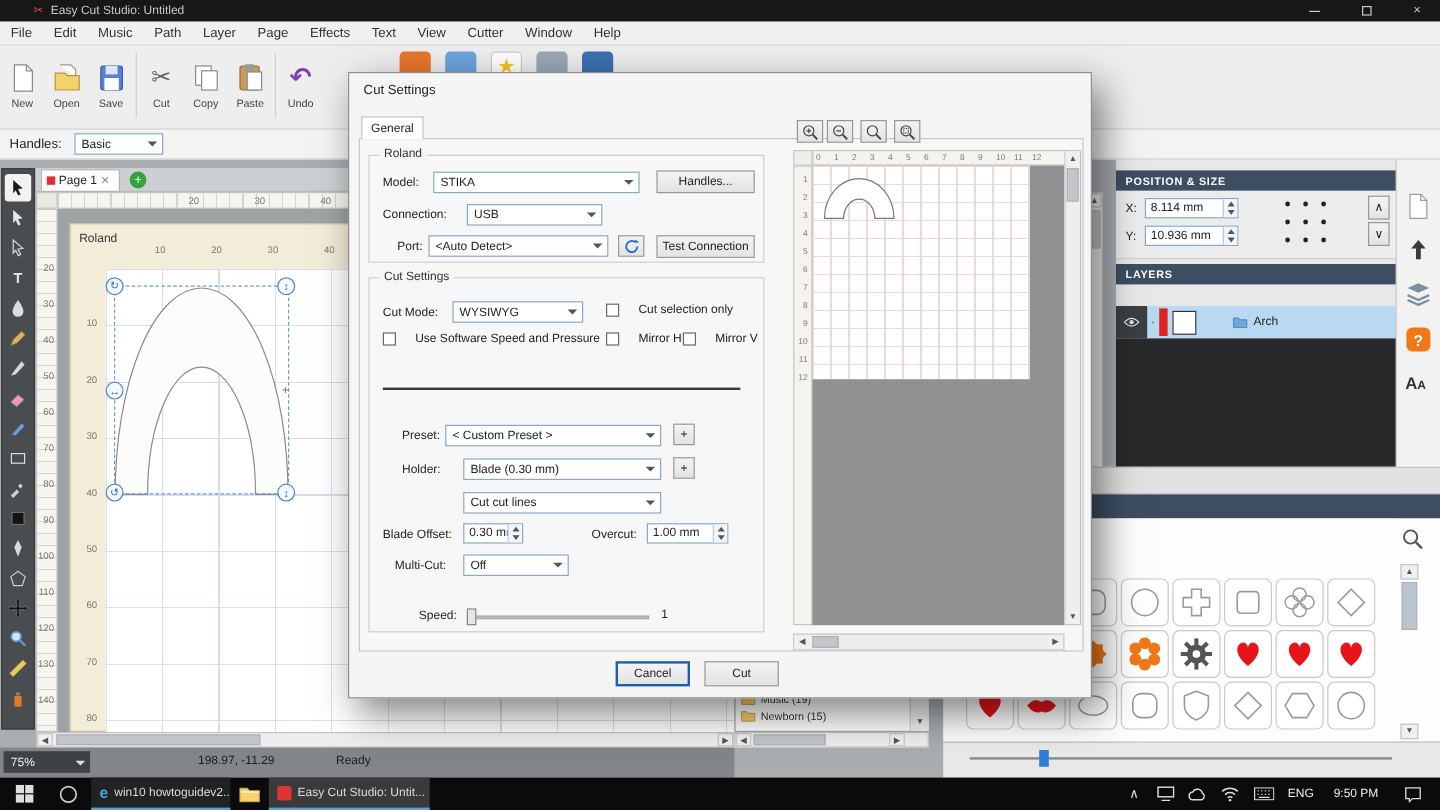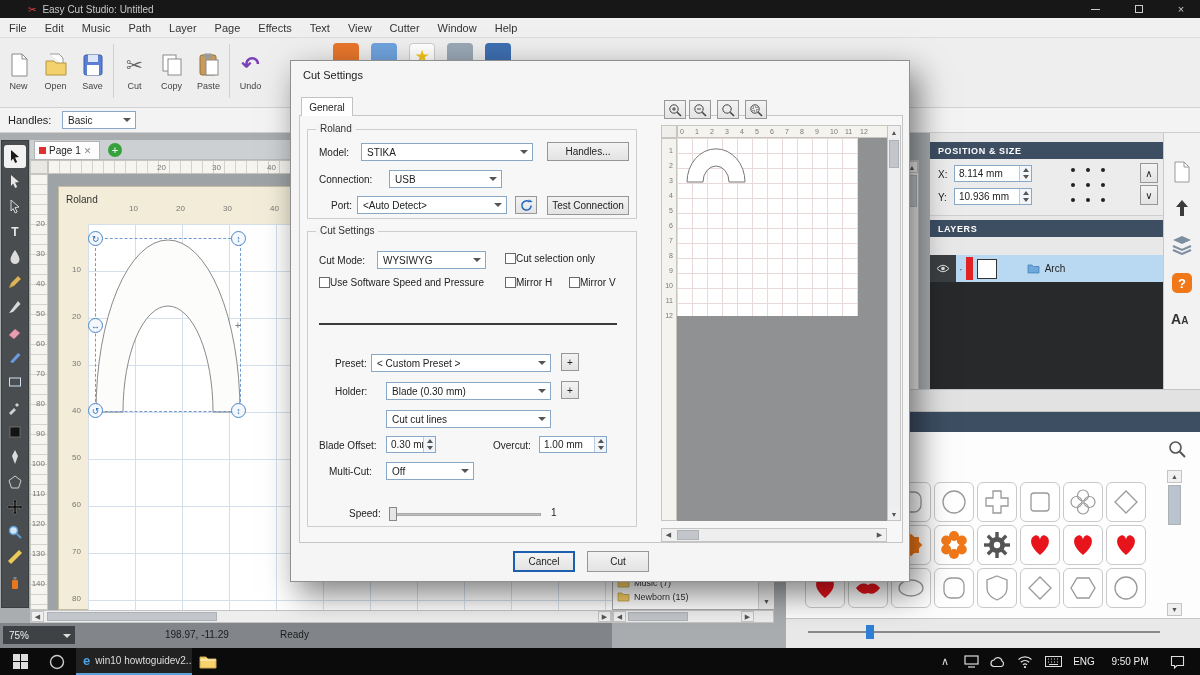--- a/index.html
+++ b/index.html
@@ -19,21 +19,21 @@
 .combo{position:absolute;background:#fff;border:1px solid #89a8c8;font-size:10px;display:flex;align-items:center;padding-left:5px;padding-right:15px;white-space:nowrap;overflow:hidden;height:18px}
 .combo .chev{position:absolute;right:4px;top:50%;margin-top:-2px;width:0;height:0;border:4px solid transparent;border-top:4px solid #555}
 .spin{position:absolute;background:#fff;border:1px solid #89a8c8;font-size:10px;display:flex;align-items:center;padding-left:4px;height:17px}
 .spin .ud{position:absolute;right:0;top:0;bottom:0;width:12px;border-left:1px solid #b8cce0;display:flex;flex-direction:column;background:#f2f6fa}
 .spin .ud i{flex:1;display:flex;align-items:center;justify-content:center}
 .spin .ud i.up:after{content:"";border:3px solid transparent;border-bottom:4px solid #555;margin-top:-3px}
 .spin .ud i.dn:after{content:"";border:3px solid transparent;border-top:4px solid #555;margin-bottom:-3px}
 .btn{position:absolute;background:linear-gradient(#f3f3f3,#e3e3e3);border:1px solid #979797;font-size:10px;display:flex;align-items:center;justify-content:center;color:#222}
 .gb{position:absolute;border:1px solid #cdcdcd}
 .gb>.lg{position:absolute;top:-7px;left:8px;background:#f5f5f5;padding:0 4px;font-size:10px;color:#333}
-.cb{position:absolute;display:flex;align-items:center;gap:0;font-size:10px;white-space:nowrap}
+.cb{position:absolute;display:flex;align-items:center;gap:16px;font-size:10px;white-space:nowrap}
 .cb .box{width:11px;height:11px;background:#fff;border:1px solid #6a6a6a;flex:0 0 auto}
 .lbl{position:absolute;font-size:10px;color:#222;white-space:nowrap}
 .hdr{position:absolute;background:#3d4e63;color:#fff;font-size:9px;font-weight:bold;letter-spacing:.6px;display:flex;align-items:center;padding:0 8px}
 .rnum{position:absolute;font-size:8px;color:#777}
 .scroll{position:absolute;background:#eeeeee;border:1px solid #c4c4c4}
 .sb-btn{position:absolute;background:#f0f0f0;border:1px solid #c4c4c4;display:flex;align-items:center;justify-content:center;font-size:7px;color:#555}
 .thumb{position:absolute;background:#c2c6ca;border:1px solid #aeb2b6}
 .cell{position:absolute;width:40px;height:40px;background:#fff;border:1px solid #c9c9c9;border-radius:6px;display:flex;align-items:center;justify-content:center}
 .toolstrip{left:1px;top:140px;width:28px;height:468px;background:#4a4d4f;display:flex;flex-direction:column;align-items:center;padding-top:4px;gap:2px;border:1px solid #3a3d3f}
 .tool{width:22px;height:23px;display:flex;align-items:center;justify-content:center;border-radius:3px}
@@ -340,21 +340,21 @@
     <div class="sb-btn" style="left:0;top:0;width:12px;height:12px">▲</div>
     <div class="thumb" style="left:1px;top:14px;width:10px;height:32px"></div>
   </div>
 
   <div class="a" style="left:612px;top:556px;width:162px;height:54px;background:#fff;border:1px solid #a8a8a8">
     <div id="folder-rows">
         <div class="folder-row" style="top:19px">
           <svg width="13" height="11" viewBox="0 0 13 11">
             <path d="M1 2h4l1.5 1.5H12V10H1z" fill="#f7d064" stroke="#b6973c" stroke-width=".7"></path>
           </svg>
-          <span>Music (7)</span>
+          <span>Music (19)</span>
         </div>
         <div class="folder-row" style="top:33px">
           <svg width="13" height="11" viewBox="0 0 13 11">
             <path d="M1 2h4l1.5 1.5H12V10H1z" fill="#f7d064" stroke="#b6973c" stroke-width=".7"></path>
           </svg>
           <span>Newborn (15)</span>
         </div>
       </div>
     <div class="a" style="left:145px;top:0;width:16px;height:52px;border-left:1px solid #cfcfcf;background:#f0f0f0">
       <div class="thumb" style="left:2px;top:2px;width:11px;height:22px"></div>
@@ -812,20 +812,24 @@
     <div class="task" style="left:76px;width:116px;background:#222">
       <span style="color:#4aa3e8;font-weight:bold;font-size:13px">e</span>
       <span>win10 howtoguidev2...</span>
     </div>
     <div class="a" style="left:194px;top:0;width:28px;height:27px;display:flex;align-items:center;justify-content:center">
       <svg width="18" height="15" viewBox="0 0 18 15">
           <path d="M1 3h6l2 2h8v9H1z" fill="#f8d26a" stroke="#caa94e"></path>
           <path d="M1 6h16" stroke="#fff" stroke-width=".8"></path>
         </svg>
     </div>
+    <div class="task" style="left:224px;width:134px;background:#3a3a3a">
+      <span style="width:12px;height:12px;background:#e03434;border-radius:2px;flex:0 0 auto"></span>
+      <span>Easy Cut Studio: Untit...</span>
+    </div>
     <div class="trayico" style="left:932px">∧</div>
     <div class="trayico" style="left:958px">
         <svg width="15" height="13" viewBox="0 0 15 13">
           <rect x="1" y="1" width="13" height="8" fill="none" stroke="#ddd" stroke-width="1.2"></rect>
           <line x1="4" y1="12" x2="11" y2="12" stroke="#ddd" stroke-width="1.2"></line>
         </svg>
       </div>
     <div class="trayico" style="left:984px">
         <svg width="17" height="12" viewBox="0 0 17 12">
           <path d="M4.5 10.5a3.3 3.3 0 0 1 .5-6.5A4.3 4.3 0 0 1 13 5a3 3 0 0 1-.6 5.5z" fill="none" stroke="#ddd" stroke-width="1.2"></path>

